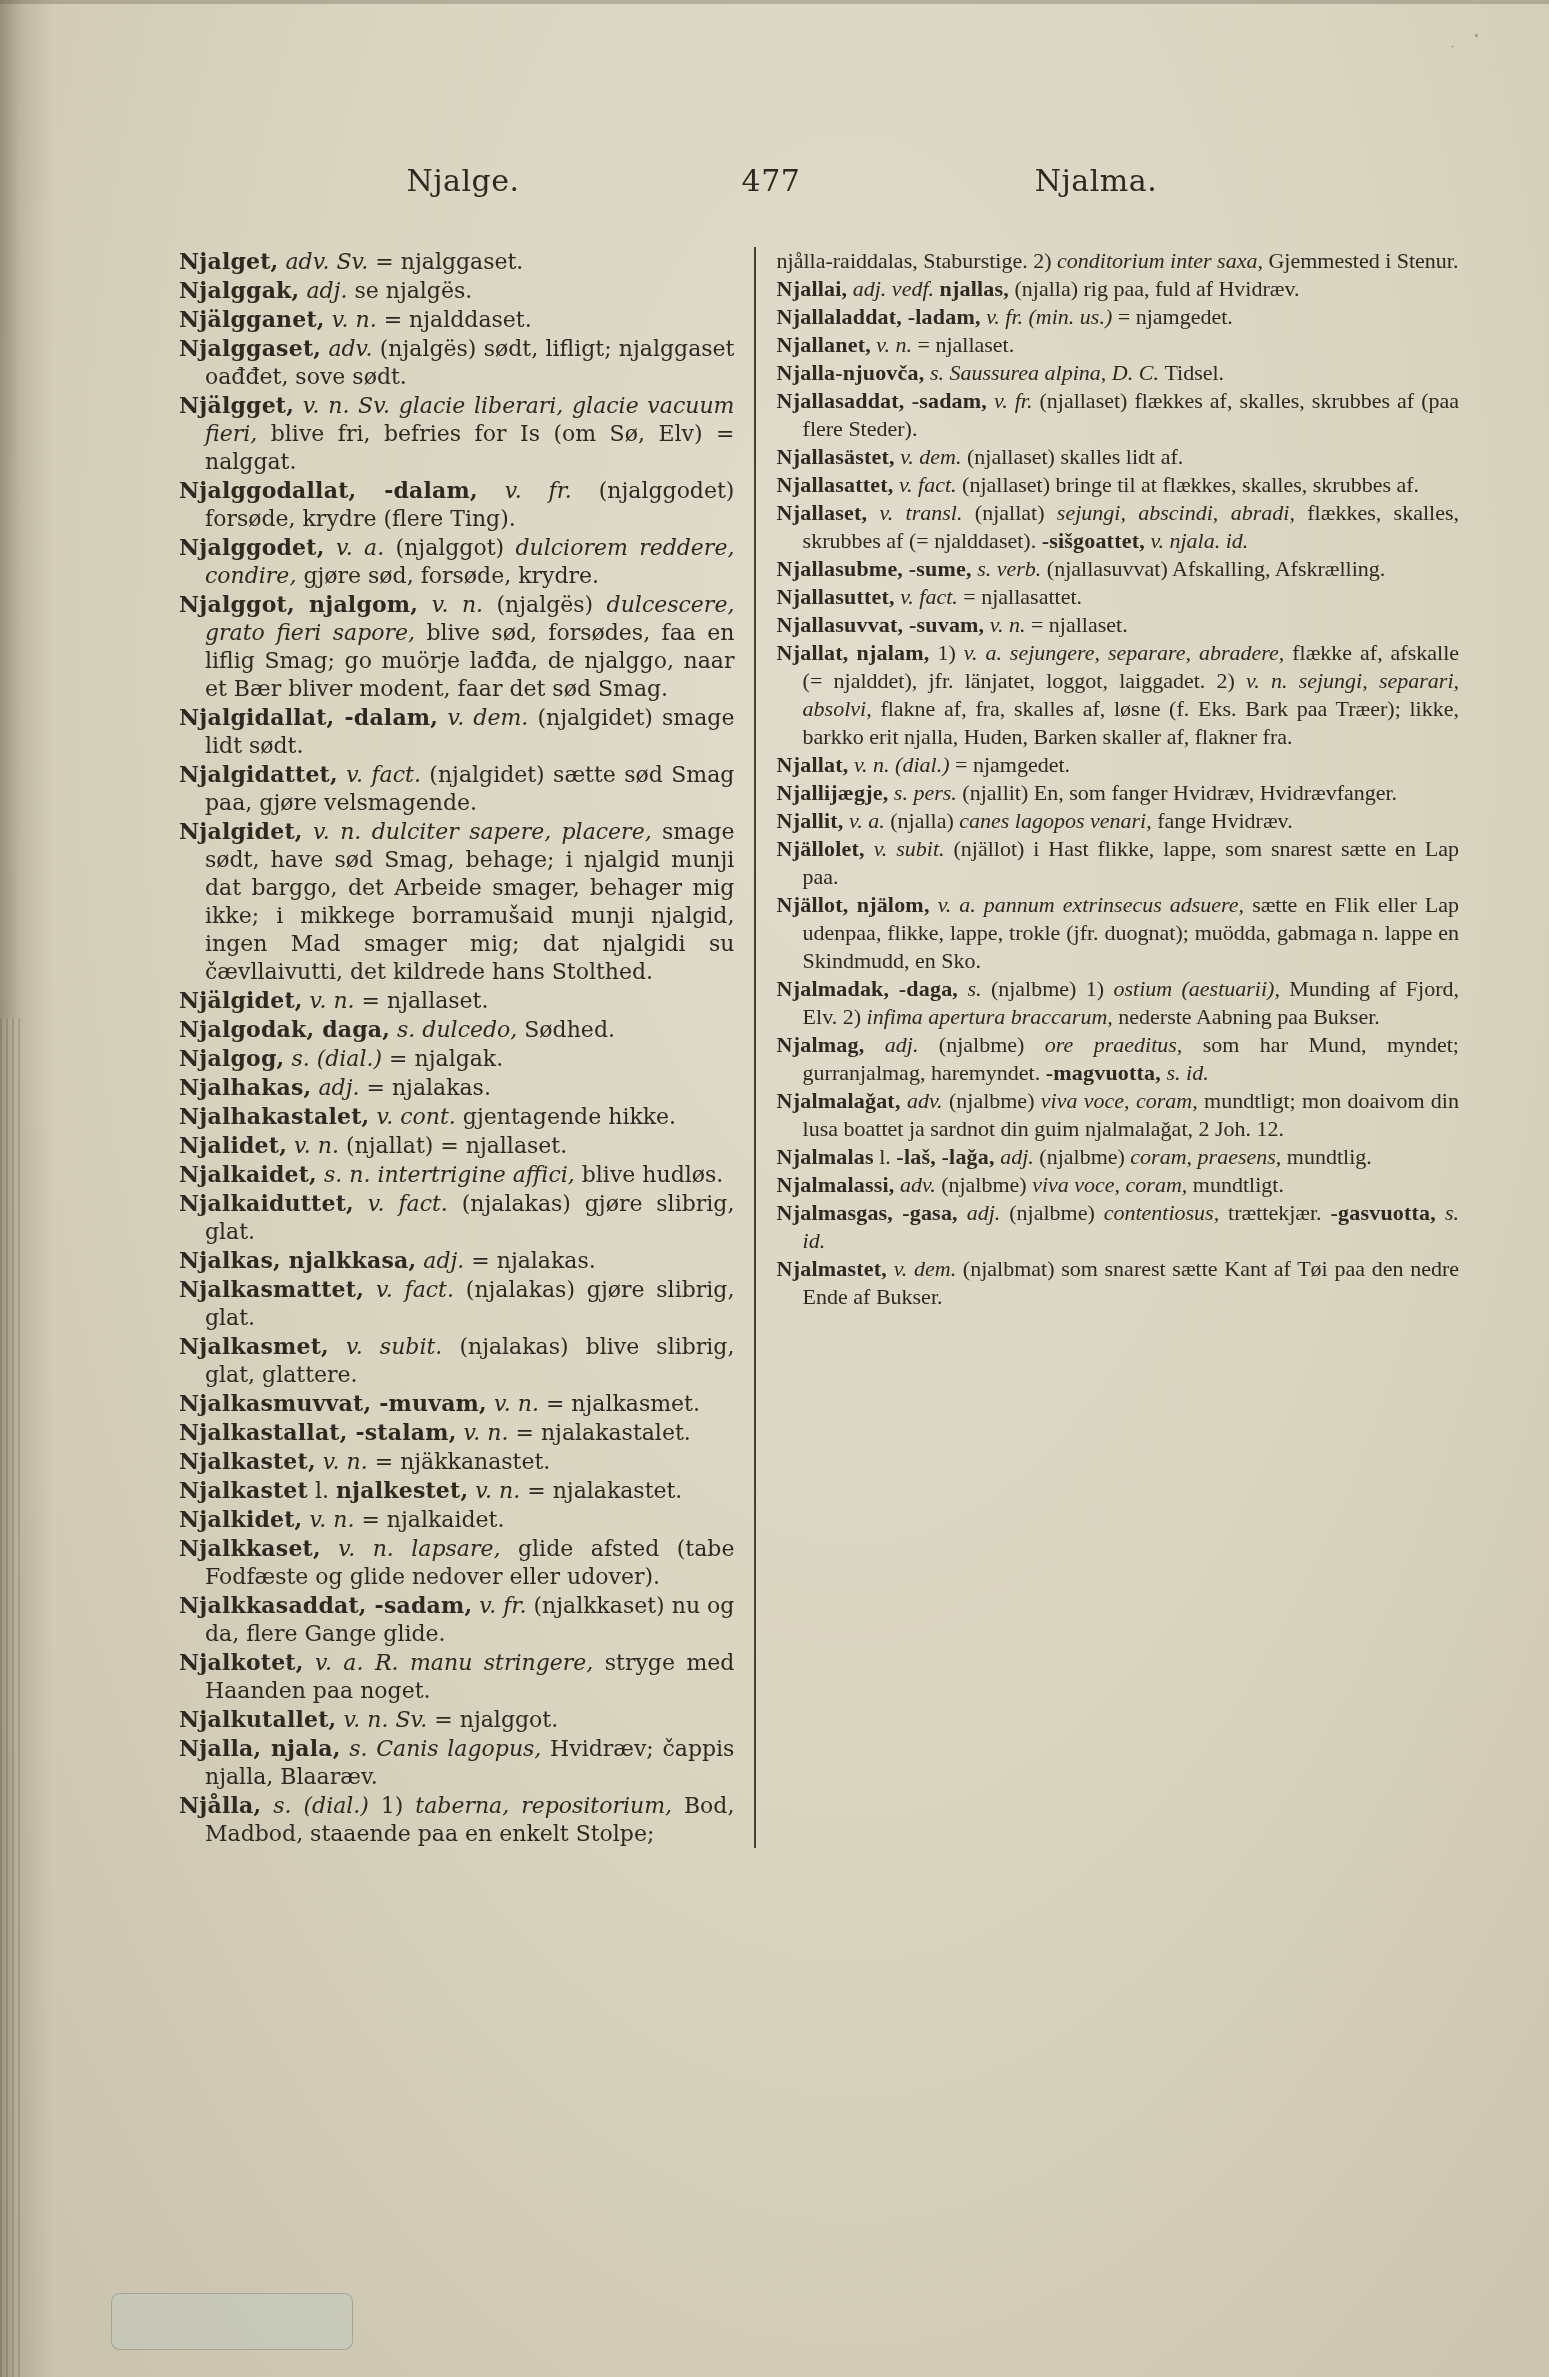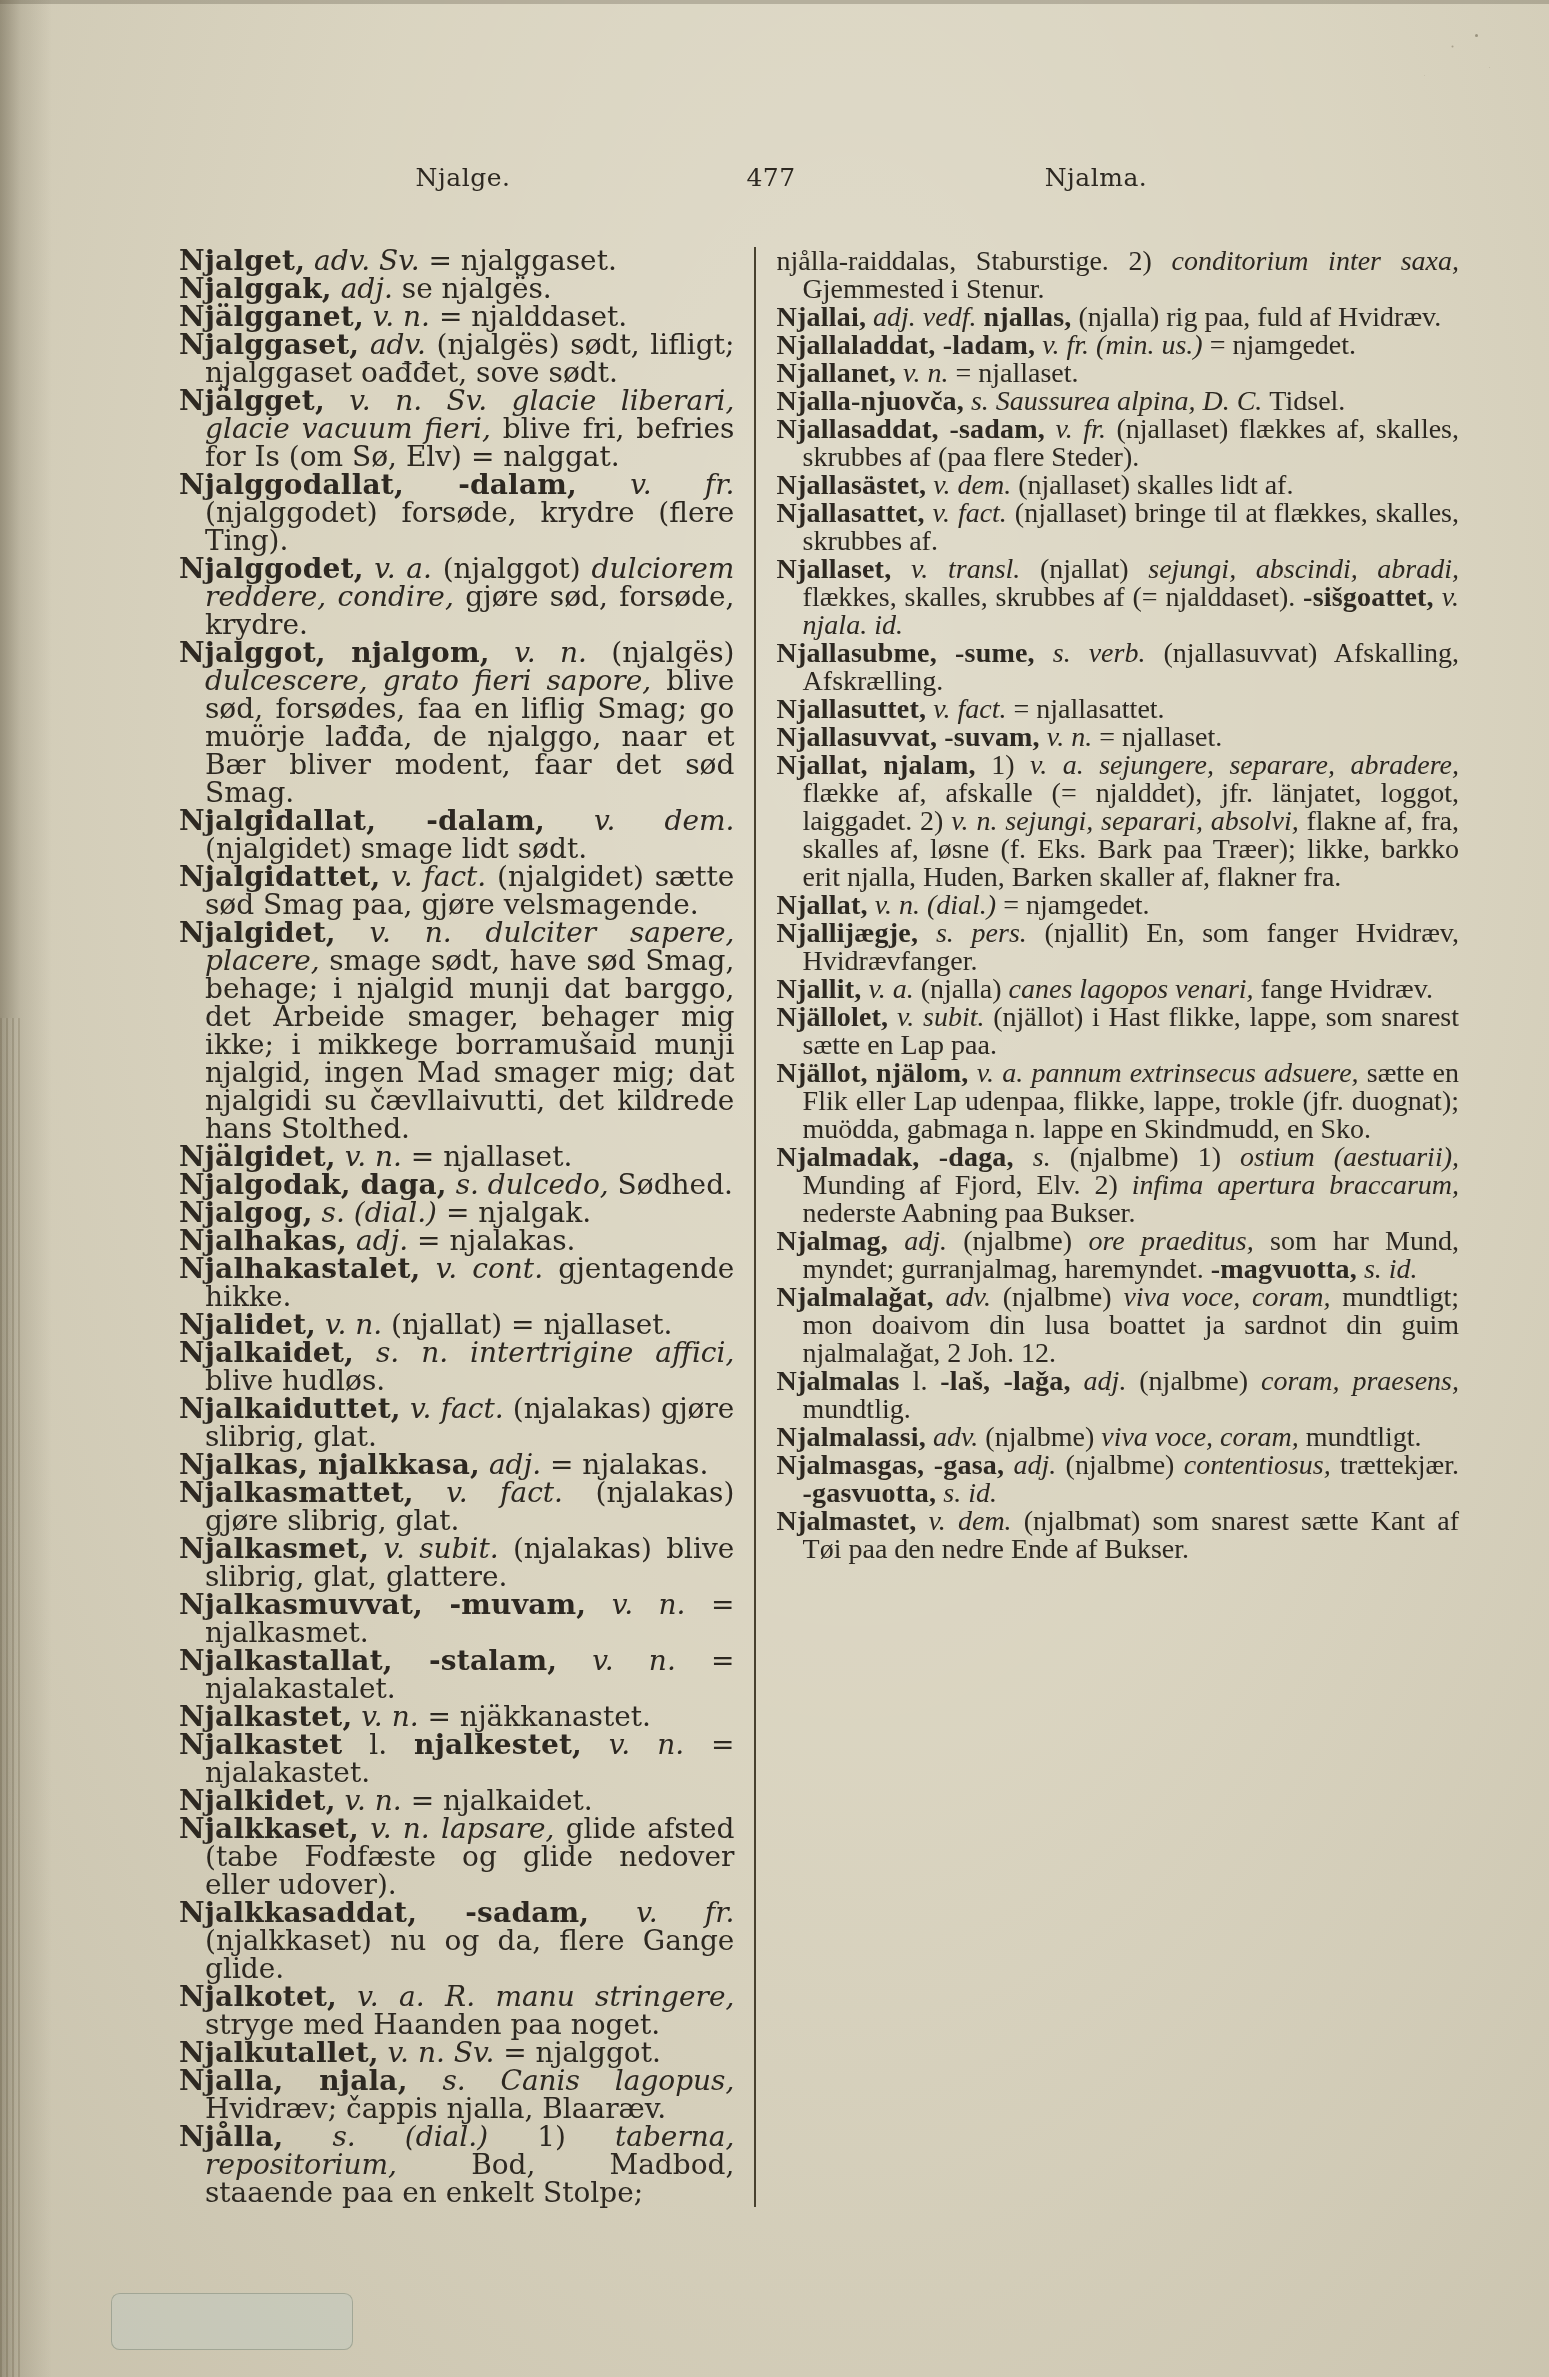--- a/index.html
+++ b/index.html
@@ -17,28 +17,28 @@
   .top-edge{position:absolute;top:0;left:0;right:0;height:4.3px;background:rgba(62,56,40,0.25);}
   .binding{position:absolute;left:0;top:0;bottom:0;width:52px;
     background:linear-gradient(90deg, rgba(94,85,64,0.50) 0%, rgba(94,85,64,0.18) 40%, rgba(94,85,64,0) 100%);}
   .page-edge-lines{position:absolute;left:0;bottom:0;width:19.6px;height:1359px;
     background:repeating-linear-gradient(90deg, rgba(108,98,74,0.38) 0 1.6px, rgba(214,208,190,0.15) 1.6px 6px);
     opacity:0.65;}
   .speckles{position:absolute;right:71px;top:34px;width:3.3px;height:3.3px;border-radius:50%;
     background:rgba(80,70,50,0.45);
     box-shadow:-24px 11px 0 -0.5px rgba(80,70,50,0.35), 13px 32px 0 -1.1px rgba(80,70,50,0.3), -52px 40px 0 -1.1px rgba(80,70,50,0.25);}
   .header-word{position:absolute;top:163px;transform:translateX(-50%);
-    font-size:25px;letter-spacing:0.5px;white-space:nowrap;}
+    font-size:30px;letter-spacing:0.5px;white-space:nowrap;}
   .hw-left{left:463px;}
   .hw-page{left:771px;}
   .hw-right{left:1096px;}
   .columns{
     position:absolute;left:179px;right:90px;top:247px;
     display:flex;align-items:stretch;
-    font-size:28px;line-height:28px;
+    font-size:22px;line-height:28px;
     text-align:justify;
     -webkit-hyphens:none;hyphens:none;
   }
   .col{box-sizing:border-box;}
   .col-left{width:575px;padding-right:19.6px;}
   .divider{width:1.6px;background:var(--divider,#48412f);}
   .col-right{flex:1;padding-left:21px;font-family:Liberation Serif, serif;}
   .entry{margin:0;padding-left:26px;text-indent:-26px;}
   .hw{font-weight:bold;letter-spacing:0.2px;}
   .lat{font-style:italic;}

